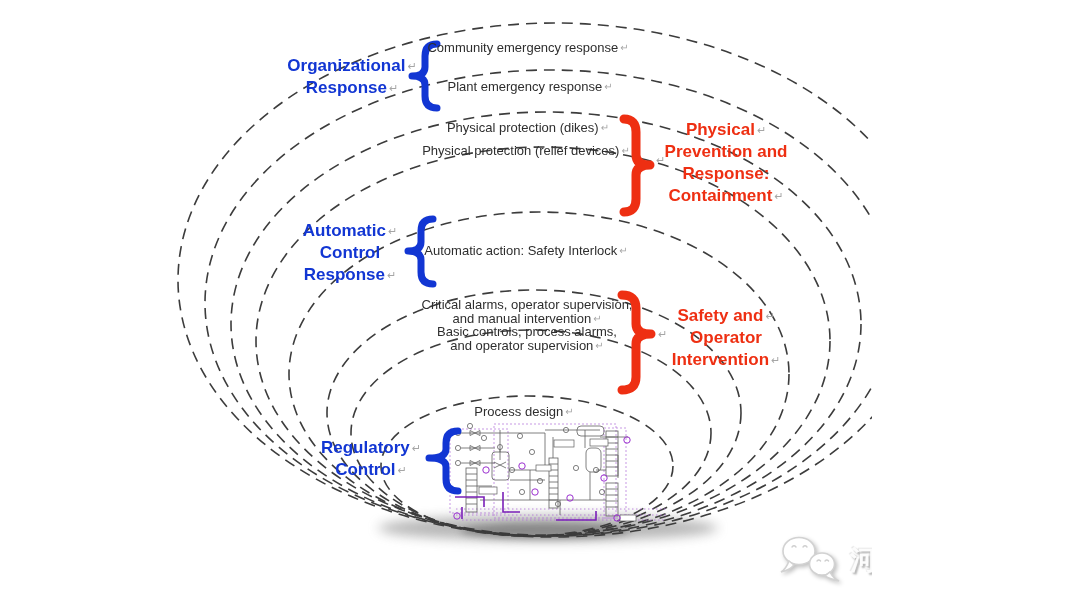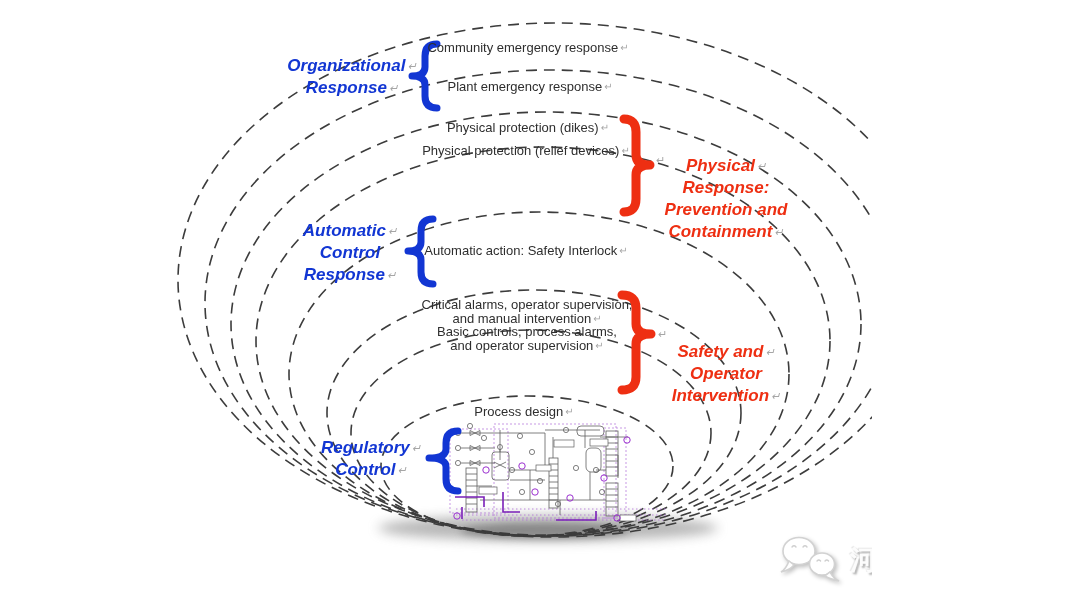--- a/index.html
+++ b/index.html
@@ -21,24 +21,23 @@
   }
   .ring-label .ln{line-height:14px;white-space:nowrap;}
   .annotation{
     position:absolute;
     transform:translateX(-50%);
     text-align:center;
     font-weight:bold;
     font-size:17px;
     line-height:22px;
     white-space:nowrap;
-    font-style:italic;
   }
   .annotation.blue{color:#1236d3;}
-  .annotation.red{color:#ee2f12;margin-top:36px;}
+  .annotation.red{color:#ee2f12;}
   .rmark{
     color:#a6a6a6;
     font-weight:normal;
     font-size:10px;
     margin-left:2px;
     vertical-align:1px;
   }
   .annotation .rmark{font-size:11px;}
   .stray-mark{
     position:absolute;
@@ -245,22 +244,22 @@
     <div class="ln"><span>Process design</span><span class="rmark">↵</span></div>
   </div>
 
   <div class="annotation blue" style="left:352px;top:55px">
     <div><span>Organizational</span><span class="rmark">↵</span></div>
     <div><span>Response</span><span class="rmark">↵</span></div>
   </div>
 
   <div class="annotation red" style="left:726px;top:119px">
     <div><span>Physical</span><span class="rmark">↵</span></div>
+    <div><span>Prevention and</span></div>
     <div><span>Response:</span></div>
-    <div><span>Prevention and</span></div>
     <div><span>Containment</span><span class="rmark">↵</span></div>
   </div>
 
   <div class="annotation blue" style="left:350px;top:220px">
     <div><span>Automatic</span><span class="rmark">↵</span></div>
     <div><span>Control</span></div>
     <div><span>Response</span><span class="rmark">↵</span></div>
   </div>
 
   <div class="annotation red" style="left:726px;top:305px">

